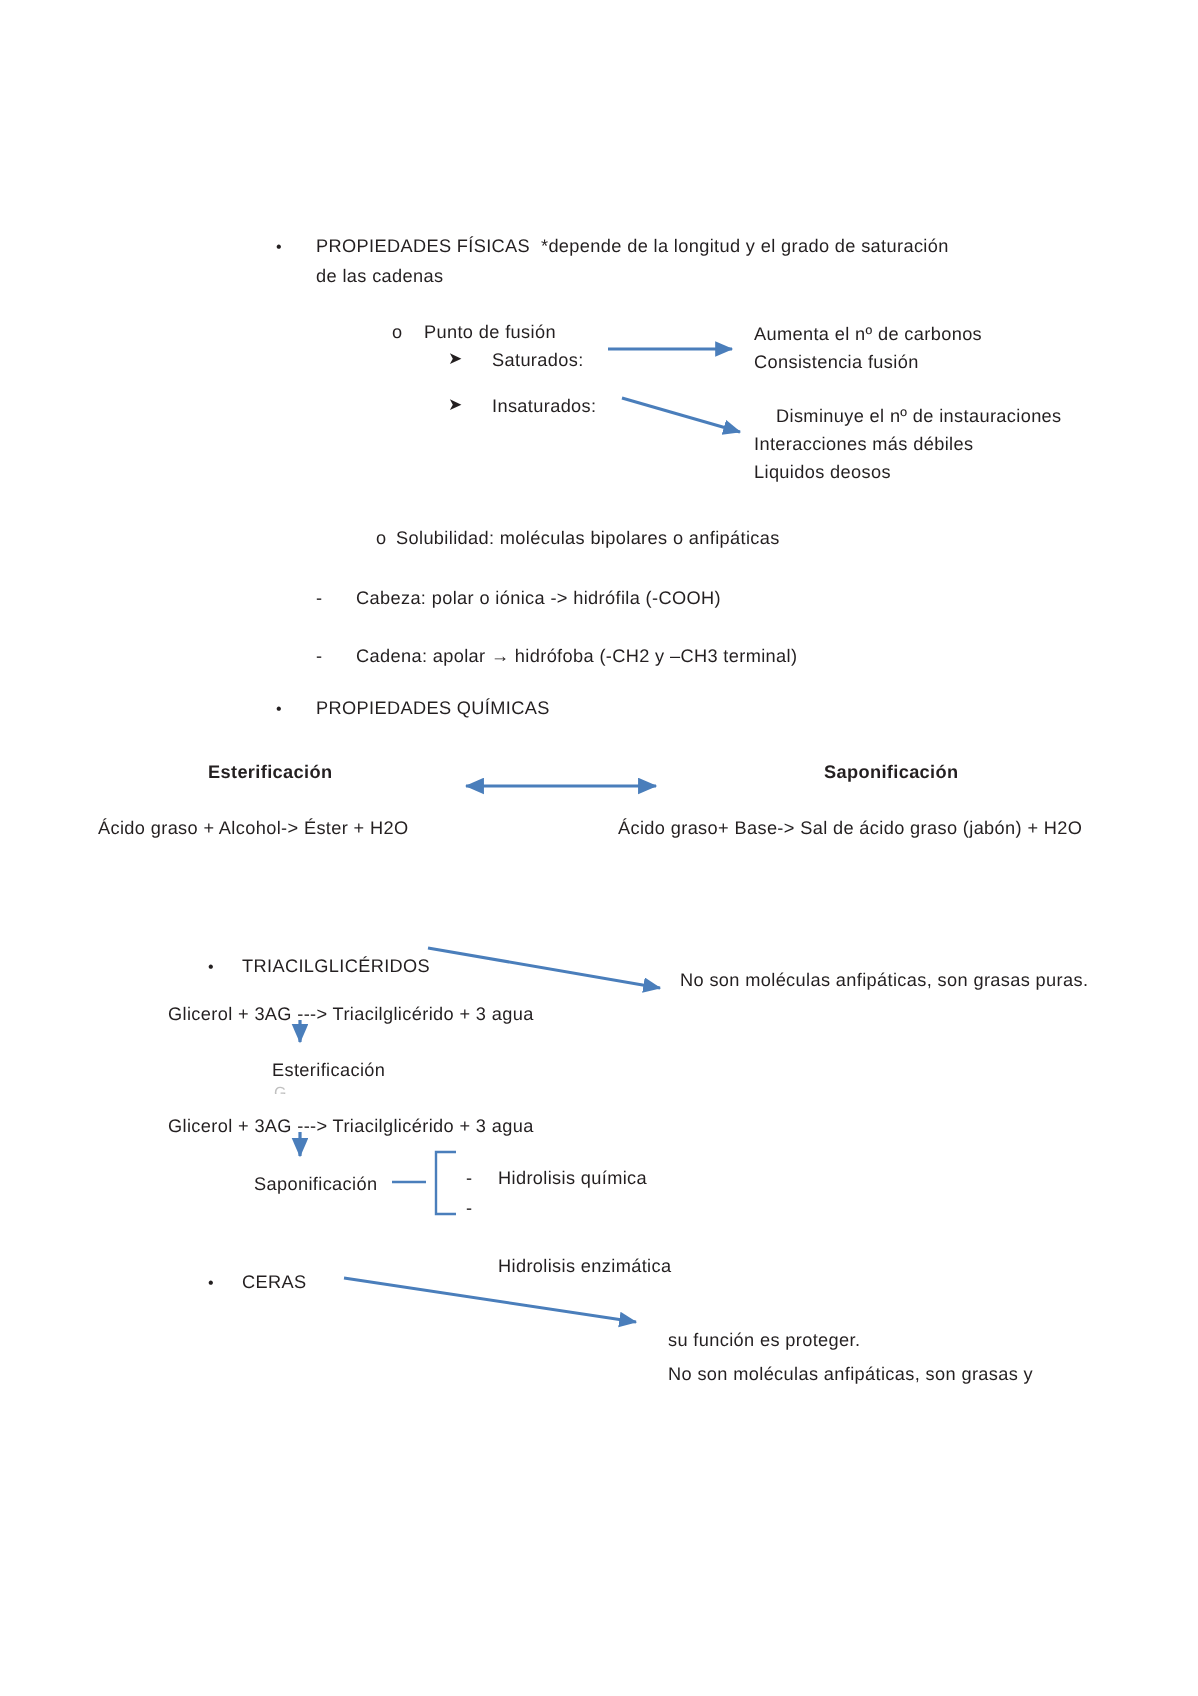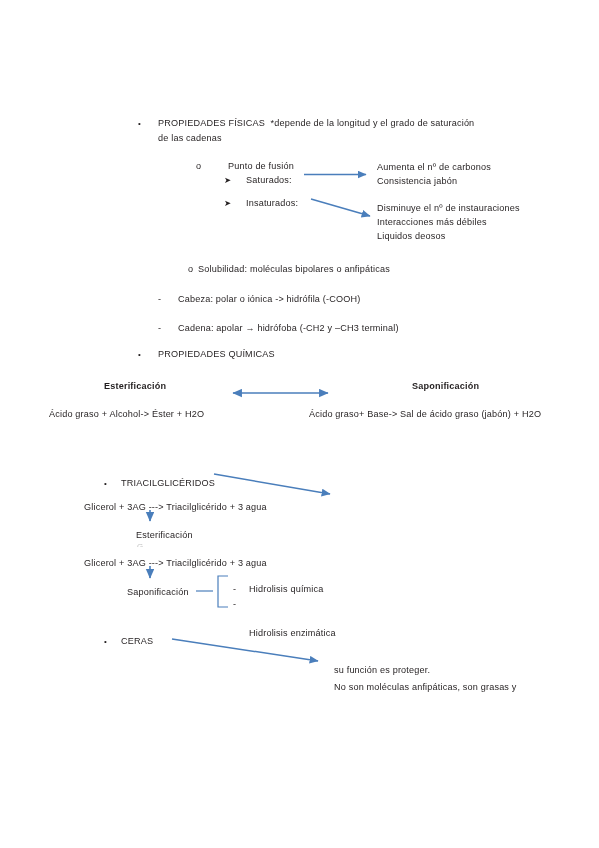--- a/index.html
+++ b/index.html
@@ -71,32 +71,32 @@
 </head>
 <body>
 
 <div id="page">
 
   <span class="bullet" style="left:138px; top:117px;">•</span>
   <span class="txt" style="left:158px; top:116px;">PROPIEDADES FÍSICAS  *depende de la longitud y el grado de saturación</span>
   <span class="txt" style="left:158px; top:131px;">de las cadenas</span>
 
   <span class="circ" style="left:196px; top:159px;">o</span>
-  <span class="txt" style="left:212px; top:159px;margin-left:16px;">Punto de fusión</span>
+  <span class="txt" style="left:212px; top:159px;">Punto de fusión</span>
 
   <span class="arrowhead-glyph" style="left:224px; top:173px;">➤</span>
   <span class="txt" style="left:246px; top:173px;">Saturados:</span>
 
   <span class="arrowhead-glyph" style="left:224px; top:196px;">➤</span>
   <span class="txt" style="left:246px; top:196px;">Insaturados:</span>
 
   <span class="txt" style="left:377px; top:160px;">Aumenta el nº de carbonos</span>
-  <span class="txt" style="left:377px; top:174px;">Consistencia jabón</span>
+  <span class="txt" style="left:377px; top:174px;">Consistencia fusión</span>
 
-  <span class="txt" style="left:377px; top:201px;">Disminuye el nº de instauraciones</span>
+  <span class="txt" style="left:388px; top:201px;">Disminuye el nº de instauraciones</span>
   <span class="txt" style="left:377px; top:215px;">Interacciones más débiles</span>
   <span class="txt" style="left:377px; top:229px;">Liquidos deosos</span>
 
   <span class="circ" style="left:188px; top:262px;">o</span>
   <span class="txt" style="left:198px; top:262px;text-align:right;">Solubilidad: moléculas bipolares o anfipáticas</span>
 
   <span class="dash" style="left:158px; top:292px;">-</span>
   <span class="txt" style="left:178px; top:292px;">Cabeza: polar o iónica -&gt; hidrófila (-COOH)</span>
 
   <span class="dash" style="left:158px; top:321px;">-</span>
@@ -107,20 +107,21 @@
 
   <span class="txt bold" style="left:104px; top:379px;">Esterificación</span>
   <span class="txt bold" style="left:412px; top:379px;">Saponificación</span>
 
   <span class="txt" style="left:49px; top:407px;">Ácido graso + Alcohol-&gt; Éster + H2O</span>
   <span class="txt" style="left:309px; top:407px;">Ácido graso+ Base-&gt; Sal de ácido graso (jabón) + H2O</span>
 
 
   <span class="bullet" style="left:104px; top:477px;">•</span>
   <span class="txt" style="left:121px; top:476px;">TRIACILGLICÉRIDOS</span>
+  <span class="txt" style="left:340px; top:483px;">No son moléculas anfipáticas, son grasas puras.</span>
 
   <span class="txt" style="left:84px; top:500px;">Glicerol + 3AG ---&gt; Triacilglicérido + 3 agua</span>
   <span class="txt" style="left:136px; top:528px;">Esterificación</span>
   <span class="faint" style="left:137px; top:542px;">G</span>
 
   <span class="txt" style="left:84px; top:556px;">Glicerol + 3AG ---&gt; Triacilglicérido + 3 agua</span>
   <span class="txt" style="left:127px; top:585px;">Saponificación</span>
 
   <span class="dash" style="left:233px; top:582px;">-</span>
   <span class="txt" style="left:249px; top:582px;">Hidrolisis química</span>

